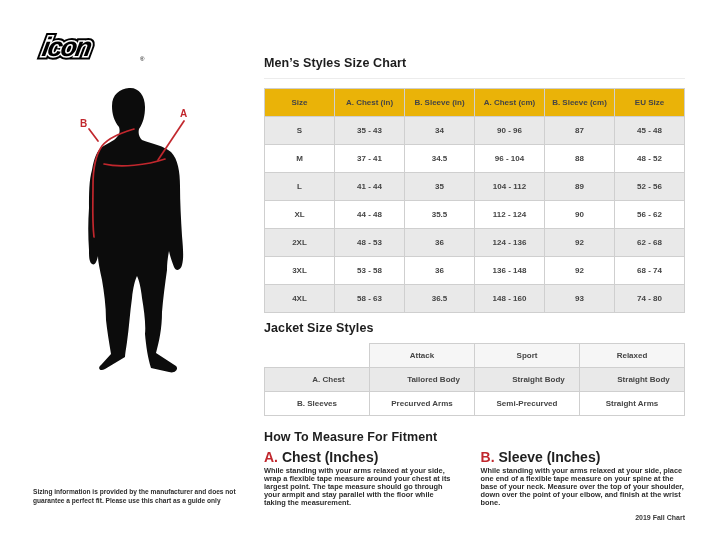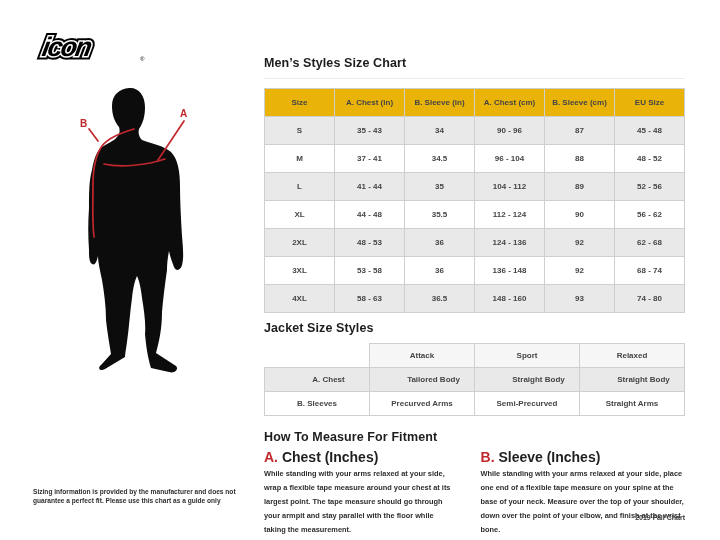--- a/index.html
+++ b/index.html
@@ -32,21 +32,21 @@
   .styles-table tr.alt td { background:#e9e9e9;padding-left:23px; }
   .styles-table td.rowlabel { }
 
   
   .measure-title { margin-top:14px; margin-bottom:5px; }
   .measure-cols { display:flex; gap:11px; }
   .measure-col { width:190px; }
   .measure-col.b { width:205px;margin-left:16px; }
   .measure-head { font-size:14px; font-weight:bold; color:#1f1f1f; margin-bottom:2px; }
   .measure-letter { color:#c1272d; }
-  .measure-body { font-size:7.4px; line-height:14px; color:#2e2e2e; font-weight:bold; }
+  .measure-body { font-size:7.4px; line-height:8px; color:#2e2e2e; font-weight:bold; }
 
   
   .disclaimer { position:absolute; left:33px; top:487px; width:228px;
                 font-size:6.6px; line-height:9px; color:#2e2e2e; font-weight:bold; }
   .chart-version { position:absolute; left:485px; top:514px; width:200px; text-align:right;
                    font-size:7px; color:#3a3a3a; font-weight:bold; }
 </style>
 </head>
 <body>
 

